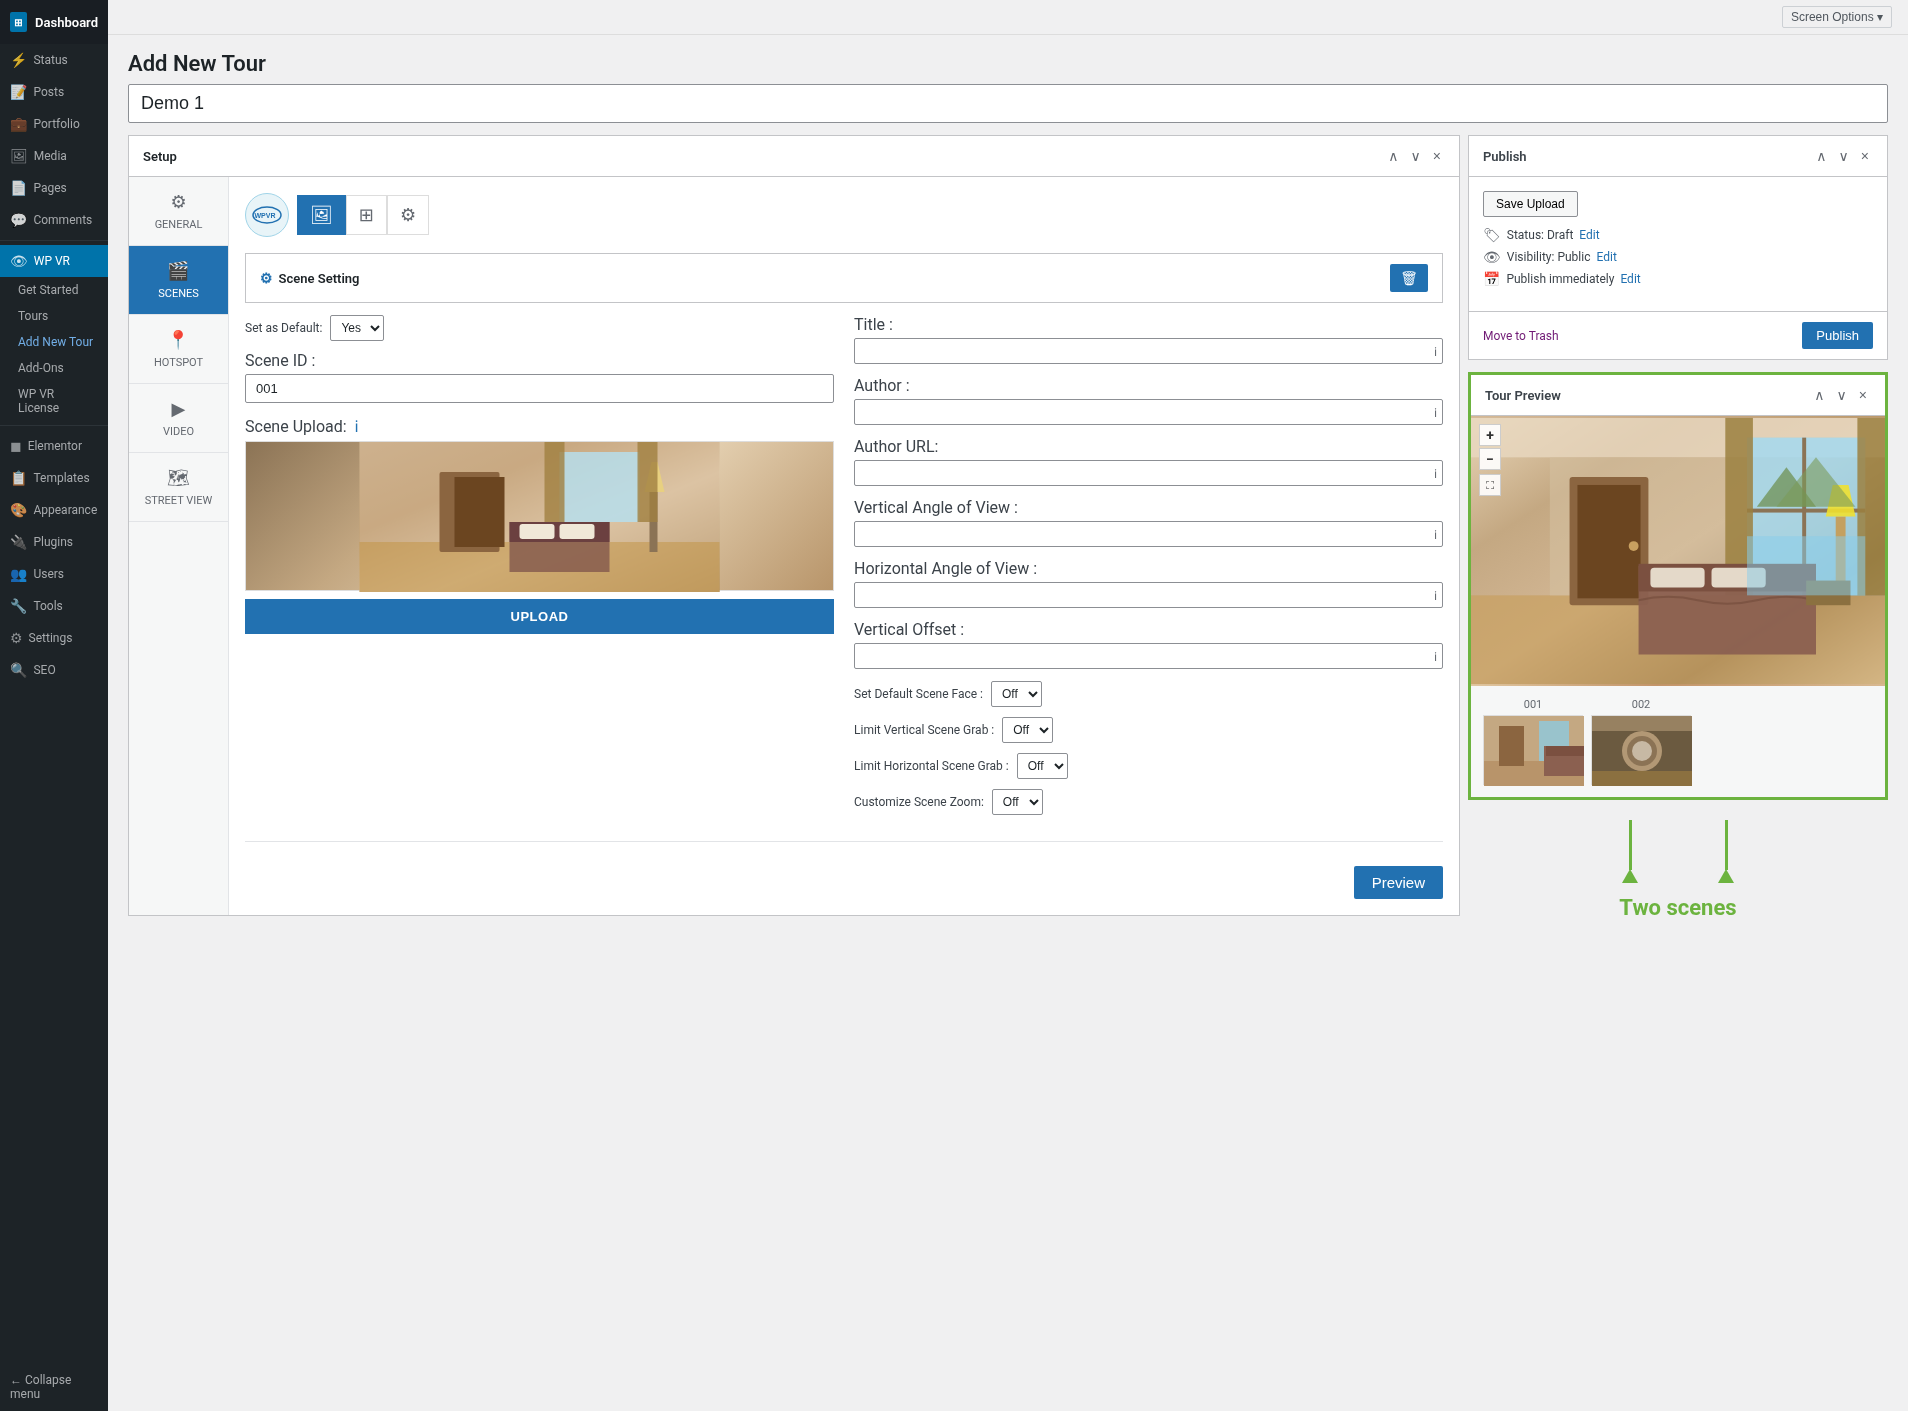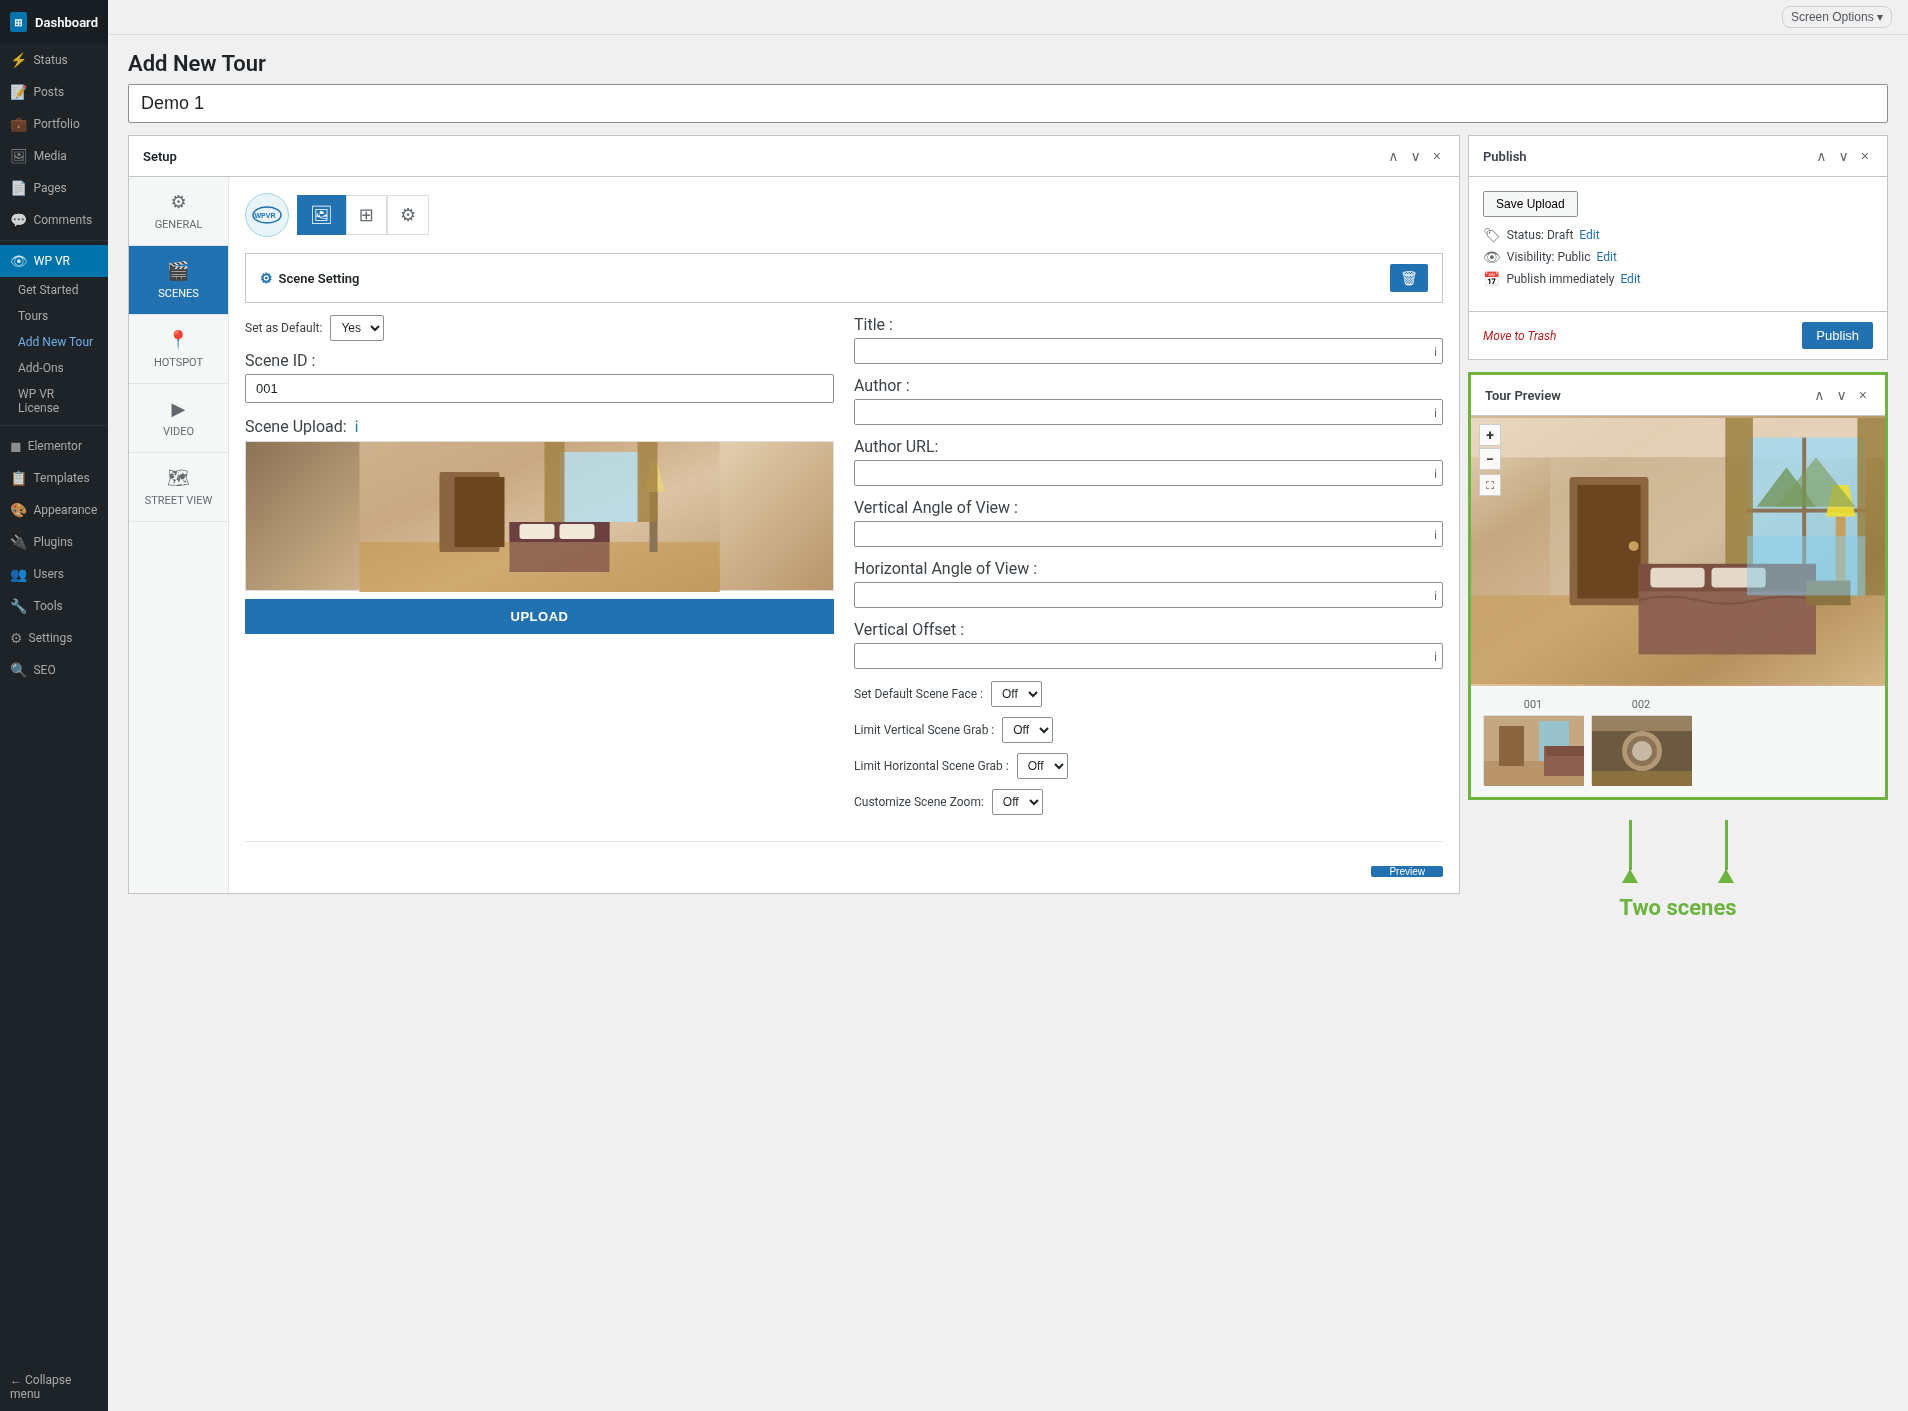--- a/index.html
+++ b/index.html
@@ -18,21 +18,21 @@
     .sidebar-sub-item.active { color: #72aee6; }
     .sidebar-collapse { padding: 10px; font-size: 12px; color: #a7aaad; cursor: pointer; margin-top: auto; }
     .sidebar-divider { border-bottom: 1px solid #2c3338; margin: 4px 0; }
     .sidebar-icon { font-size: 14px; opacity: 0.8; }
 
     
     .main-content { flex: 1; display: flex; flex-direction: column; overflow-y: auto; background: #f0f0f1; }
 
     
     .top-bar { background: #f0f0f1; display: flex; justify-content: flex-end; padding: 6px 16px; border-bottom: 1px solid #ddd; }
-    .screen-options-btn { background: #f0f0f1; border: 1px solid #ccd0d4; padding: 3px 8px; font-size: 12px; cursor: pointer; color: #50575e; border-radius: 8px; }
+    .screen-options-btn { background: #f0f0f1; border: 1px solid #ccd0d4; padding: 3px 8px; font-size: 12px; cursor: pointer; color: #50575e; border-radius: 2px; }
 
     
     .page-header { padding: 16px 20px 8px; }
     .page-title { font-size: 22px; font-weight: 600; color: #1d2327; }
 
     
     .title-section { padding: 0 20px 12px; }
     .title-input { width: 100%; border: 1px solid #8c8f94; padding: 8px 12px; font-size: 18px; color: #1d2327; border-radius: 2px; }
 
     
@@ -80,36 +80,36 @@
 
     
     .scene-type-box { border: 1px solid #8c8f94; padding: 6px 10px; background: #fff; font-size: 13px; border-radius: 2px; width: 100%; }
     .scene-thumb-visual { width: 100%; height: 150px; background: linear-gradient(135deg, #8b7355 0%, #c4a882 30%, #e8d5b7 60%, #b8956a 100%); border: 1px solid #ddd; }
     .upload-btn { width: 100%; background: #2271b1; color: #fff; border: none; padding: 10px; font-size: 13px; font-weight: 600; cursor: pointer; margin-top: 8px; letter-spacing: 0.5px; }
 
     
     .form-select { border: 1px solid #8c8f94; padding: 4px 6px; font-size: 12px; border-radius: 2px; color: #1d2327; background: #fff; }
 
     
-    .preview-btn { background: #2271b1; color: #fff; border: none; padding: 0 18px; font-size: 10px; cursor: pointer; border-radius: 2px; float: right; margin-top: 16px; }
+    .preview-btn { background: #2271b1; color: #fff; border: none; padding: 8px 18px; font-size: 15px; cursor: pointer; border-radius: 2px; float: right; margin-top: 16px; }
 
     
     .right-panel { width: 420px; flex-shrink: 0; }
 
     
     .publish-box { background: #fff; border: 1px solid #c3c4c7; margin-bottom: 12px; }
     .publish-header { background: #fff; border-bottom: 1px solid #c3c4c7; padding: 10px 14px; display: flex; align-items: center; justify-content: space-between; }
     .publish-title { font-weight: 600; font-size: 13px; }
     .publish-body { padding: 14px; }
     .save-draft-btn { border: 1px solid #8c8f94; background: #f6f7f7; padding: 5px 12px; font-size: 12px; cursor: pointer; border-radius: 2px; }
     .publish-meta { margin: 10px 0; }
     .publish-meta-row { display: flex; align-items: center; gap: 6px; margin-bottom: 6px; font-size: 12px; color: #3c434a; }
     .publish-meta-icon { font-size: 14px; color: #646970; }
     .publish-link { color: #2271b1; text-decoration: none; text-align: right; }
-    .trash-link { color: #b91c1c; text-decoration: none; font-size: 12px; font-style: italic; }
+    .trash-link { color: #701a75; text-decoration: none; font-size: 12px; }
     .publish-footer { display: flex; justify-content: space-between; align-items: center; padding: 10px 14px; border-top: 1px solid #c3c4c7; }
     .publish-btn { background: #2271b1; color: #fff; border: none; padding: 6px 14px; font-size: 13px; cursor: pointer; border-radius: 2px; }
 
     
     .preview-box { background: #fff; border: 3px solid #6cb33f; position: relative; }
     .preview-box-header { background: #fff; border-bottom: 1px solid #c3c4c7; padding: 10px 14px; display: flex; align-items: center; justify-content: space-between; }
     .preview-box-title { font-weight: 600; font-size: 13px; }
     .preview-image { width: 100%; height: 270px; background: linear-gradient(160deg, #d4b896 0%, #c8a882 20%, #b89464 40%, #e8d4b0 60%, #c4956a 80%, #d8b890 100%); position: relative; overflow: hidden; display: flex; align-items: flex-end; }
     .preview-controls { position: absolute; top: 10px; left: 10px; display: flex; flex-direction: column; gap: 2px; }
     .preview-ctrl { background: rgba(255,255,255,0.9); border: 1px solid #ccc; width: 22px; height: 22px; display: flex; align-items: center; justify-content: center; cursor: pointer; font-size: 14px; font-weight: bold; color: #333; }

